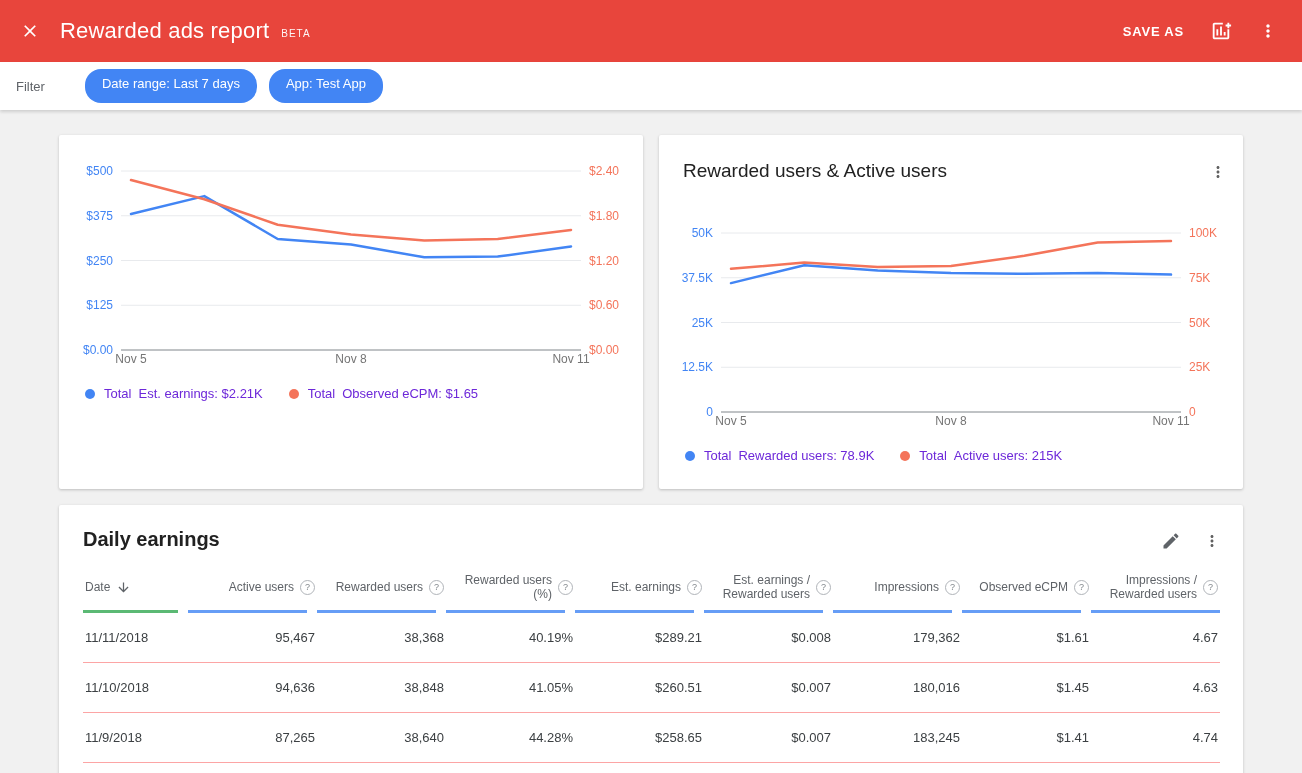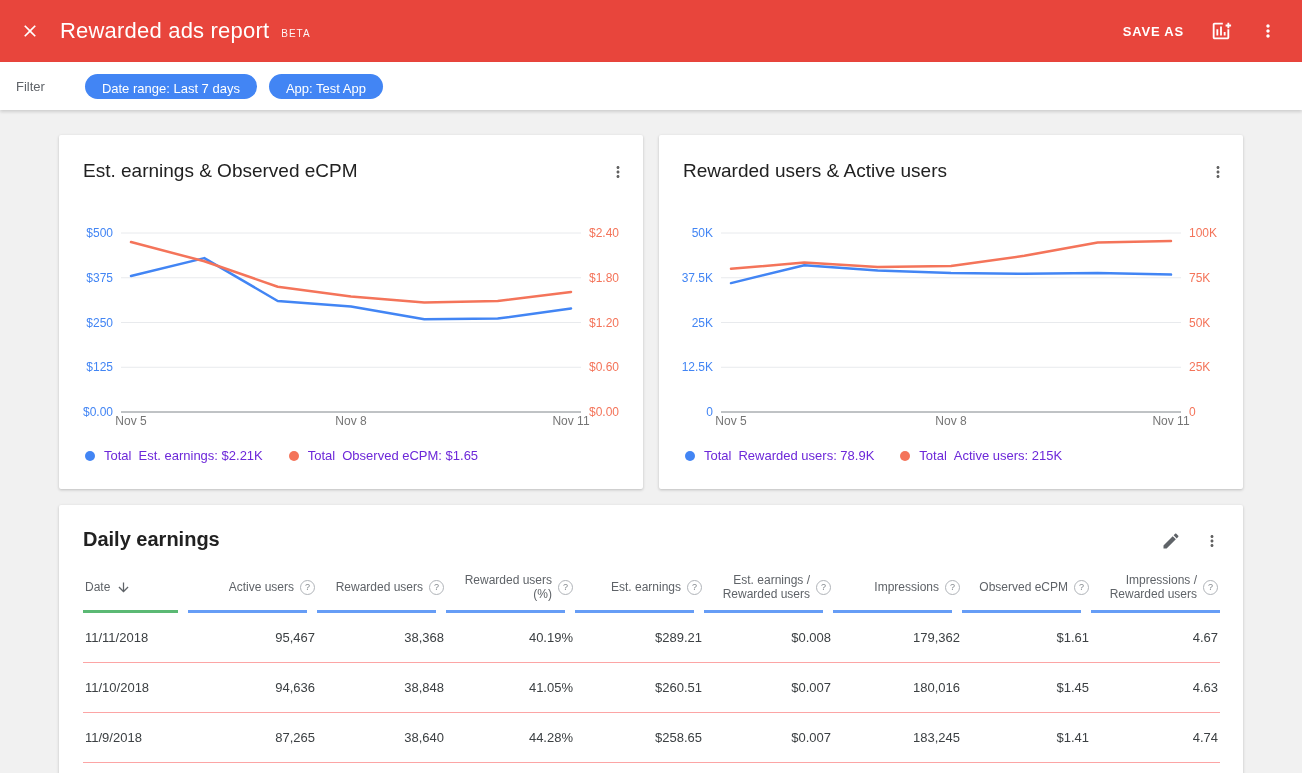--- a/index.html
+++ b/index.html
@@ -12,21 +12,21 @@
   .topbar .title{color:#fff;font-size:22px;font-weight:400;margin:0 0 0 14px;letter-spacing:.2px;}
   .beta{color:#fff;font-size:10px;letter-spacing:1px;margin-left:12px;opacity:.95;align-self:center;padding-top:4px;}
   .spacer{flex:1;}
   .text-btn{background:none;border:none;color:#fff;font-family:inherit;font-size:13px;font-weight:700;letter-spacing:.8px;cursor:pointer;padding:8px 6px;}
   .topbar-right{display:flex;align-items:center;gap:14px;}
 
   
   .filterbar{height:48px;background:#fff;display:flex;align-items:center;padding:0 16px;box-shadow:0 2px 3px rgba(0,0,0,.14);position:relative;z-index:2;}
   .filter-label{color:#5F6368;font-size:13px;margin-right:40px;}
   .chips{display:flex;gap:12px;}
-  .chip{background:#4285F4;color:#fff;font-size:13px;height:25px;line-height:30px;padding:0 17px;border-radius:16px;cursor:pointer;white-space:nowrap;}
+  .chip{background:#4285F4;color:#fff;font-size:13px;height:34px;line-height:30px;padding:0 17px;border-radius:16px;cursor:pointer;white-space:nowrap;}
 
   
   .content{padding:25px 59px 0 59px;}
   .card{background:#fff;border-radius:2px;box-shadow:0 1px 3px rgba(0,0,0,.22);}
   .charts-row{display:flex;gap:16px;margin-bottom:16px;}
   .chart-card{width:584px;height:354px;box-sizing:border-box;}
   .card-head{display:flex;align-items:flex-start;justify-content:space-between;padding:22px 10px 10px 24px;}
   .card-head h2{margin:0;font-size:19px;font-weight:400;color:#212121;line-height:28px;}
   .table-card .card-head h2{font-weight:700;font-size:20px;}
   .head-actions{display:flex;align-items:center;gap:10px;}
@@ -89,28 +89,20 @@
     <div class="chips" id="chips">
         <span class="chip">Date range: Last 7 days</span>
         <span class="chip">App: Test App</span>
       </div>
   </div>
 
   <main class="content">
     <div class="charts-row">
 
       <section class="card chart-card">
-        <div class="card-head">
-          <h2>Est. earnings &amp; Observed eCPM</h2>
-          <button class="icon-btn">
-            <svg width="18" height="18" viewBox="0 0 24 24" fill="#616161">
-                <path d="M12 8c1.1 0 2-.9 2-2s-.9-2-2-2-2 .9-2 2 .9 2 2 2zm0 2c-1.1 0-2 .9-2 2s.9 2 2 2 2-.9 2-2-.9-2-2-2zm0 6c-1.1 0-2 .9-2 2s.9 2 2 2 2-.9 2-2-.9-2-2-2z"></path>
-              </svg>
-          </button>
-        </div>
         <svg class="chart-svg" width="584" height="235">
             <line x1="62" x2="522" y1="36" y2="36" stroke="#E8EAED" stroke-width="1"></line>
             <text x="54" y="40" text-anchor="end" fill="#4285F4" font-size="12">$500</text>
             <text x="530" y="40" text-anchor="start" fill="#F4745A" font-size="12">$2.40</text>
             <line x1="62" x2="522" y1="80.75" y2="80.75" stroke="#E8EAED" stroke-width="1"></line>
             <text x="54" y="84.75" text-anchor="end" fill="#4285F4" font-size="12">$375</text>
             <text x="530" y="84.75" text-anchor="start" fill="#F4745A" font-size="12">$1.80</text>
             <line x1="62" x2="522" y1="125.5" y2="125.5" stroke="#E8EAED" stroke-width="1"></line>
             <text x="54" y="129.5" text-anchor="end" fill="#4285F4" font-size="12">$250</text>
             <text x="530" y="129.5" text-anchor="start" fill="#F4745A" font-size="12">$1.20</text>

